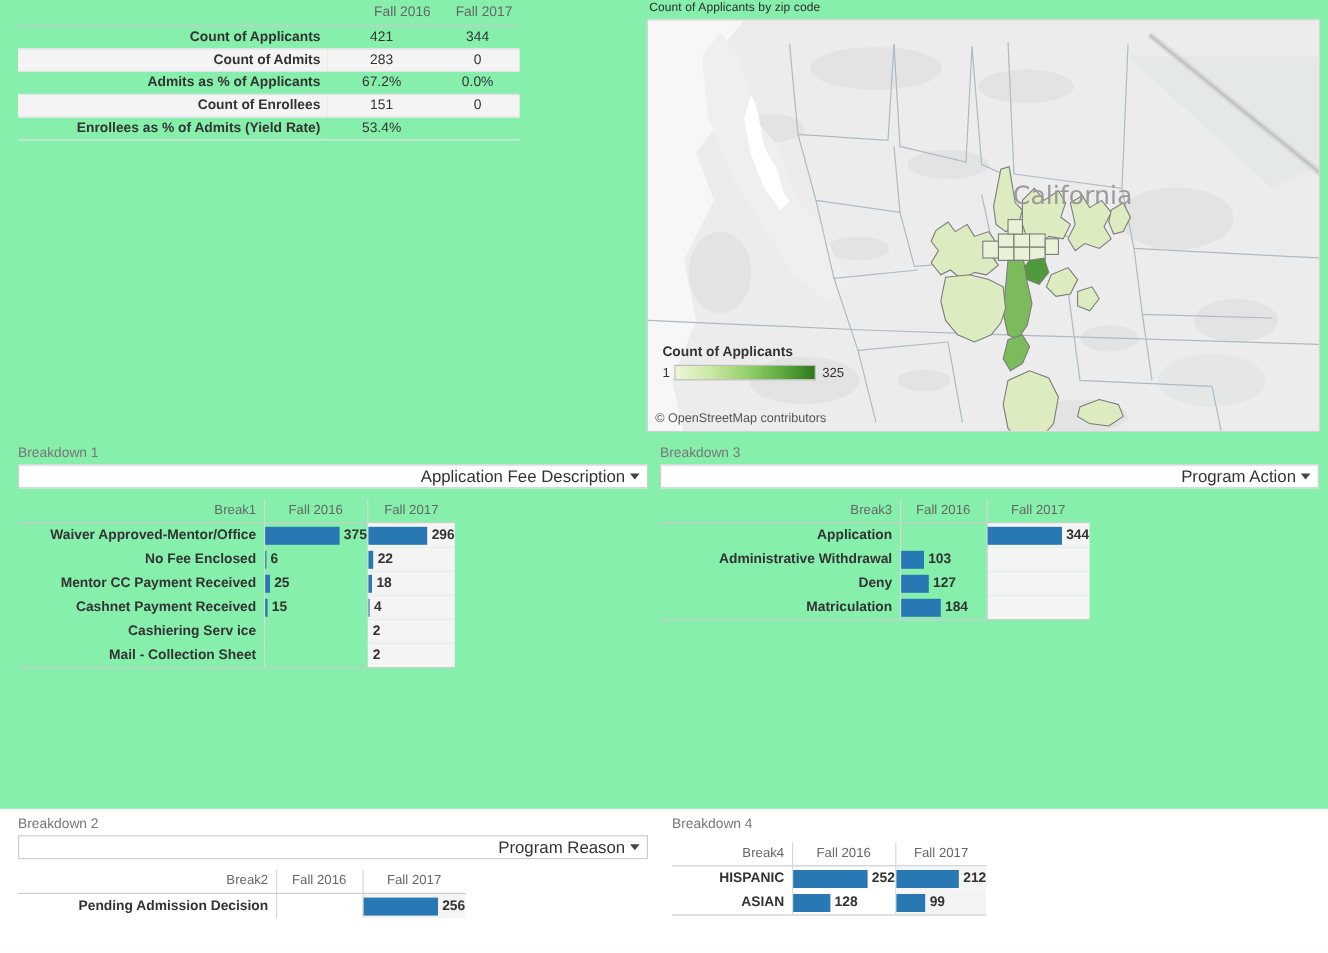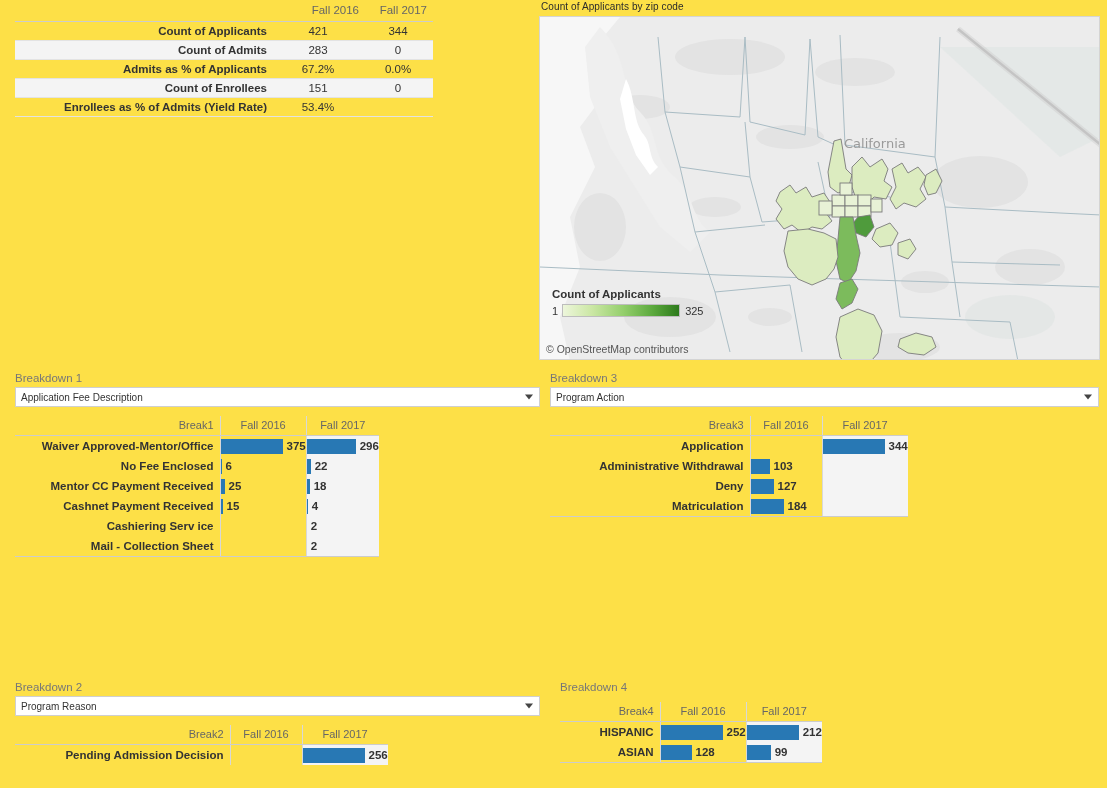--- a/index.html
+++ b/index.html
@@ -3,21 +3,21 @@
 <meta charset="utf-8">
 <style>
   * { box-sizing: border-box; }
   html, body {
     margin: 0; padding: 0;
     width: 1107px; height: 794px;
     background: #ffffff;
     font-family: "Liberation Sans", sans-serif;
     overflow: hidden;
   }
-  #root { position: relative; width: 1107px; height: 788px; background: #fde047; }
+  #root { position: relative; width: 1107px; height: 674px; background: #86efac; }
 
   
   .summary-wrap { position: absolute; left: 15px; top: 0px; width: 418px; }
   table.summary { border-collapse: collapse; width: 418px; font-size: 11.5px; color: #333333; }
   table.summary th.yr {
     font-weight: normal; color: #666666; text-align: right;
     padding: 4px 6px 5px 6px; font-size: 11.5px;
     border-bottom: 1px solid #cccccc; vertical-align: bottom;
   }
   table.summary th.blank { border-bottom: 1px solid #cccccc; }
@@ -56,31 +56,31 @@
   .legend-bar {
     width: 118px; height: 13px;
     background: linear-gradient(to right, #edf6db 0%, #cbe7a4 25%, #94cf6c 52%, #5aa83c 78%, #2d7a1c 100%);
     border: 1px solid #bdbdbd;
   }
   .map-attr {
     position: absolute; left: 6px; bottom: 4px; z-index: 5;
     font-size: 10.5px; color: #555555;
   }
   .ca-label {
-    position: absolute; left: 304px; top: 119px; z-index: 4;
-    font-size: 13px; color: #9a9a9a; font-family: "DejaVu Sans", sans-serif; text-align: center;
+    position: absolute; left: 304px; top: 134px; z-index: 4;
+    font-size: 21px; color: #9a9a9a; font-family: "DejaVu Sans", sans-serif; text-align: center;
   }
 
   
   .panel { position: absolute; }
   .panel-label { font-size: 11.5px; color: #777777; margin-bottom: 3px; }
   .dropdown {
     position: relative; height: 20px; background: #ffffff;
     border: 1px solid #cfcfcf; display: flex; align-items: center;
-    padding: 0 18px 0 5px; font-size: 10px; color: #333333; cursor: default;
+    padding: 0 18px 0 5px; font-size: 14px; color: #333333; cursor: default; justify-content: flex-end;
   }
   .dropdown .caret {
     position: absolute; right: 6px; top: 50%; transform: translateY(-50%);
     width: 0; height: 0; border-left: 4px solid transparent;
     border-right: 4px solid transparent; border-top: 5px solid #444444;
   }
 
   
   table.bk { border-collapse: collapse; font-size: 11.5px; color: #333333; margin-top: 9px; }
   table.bk th.lbl, table.bk th.yrh {

